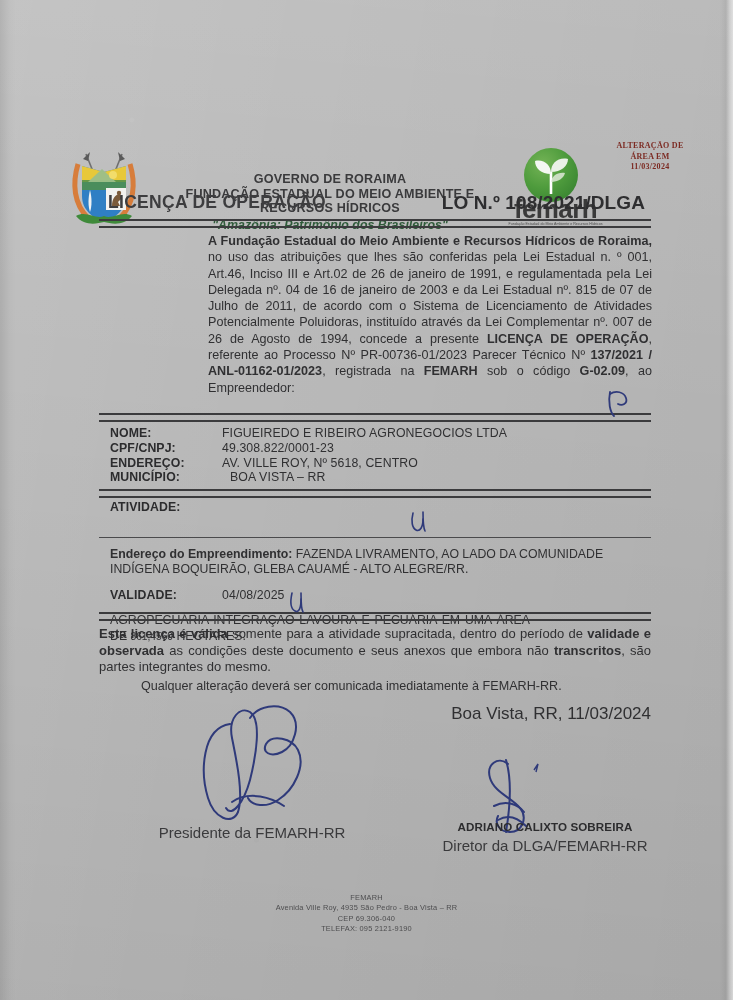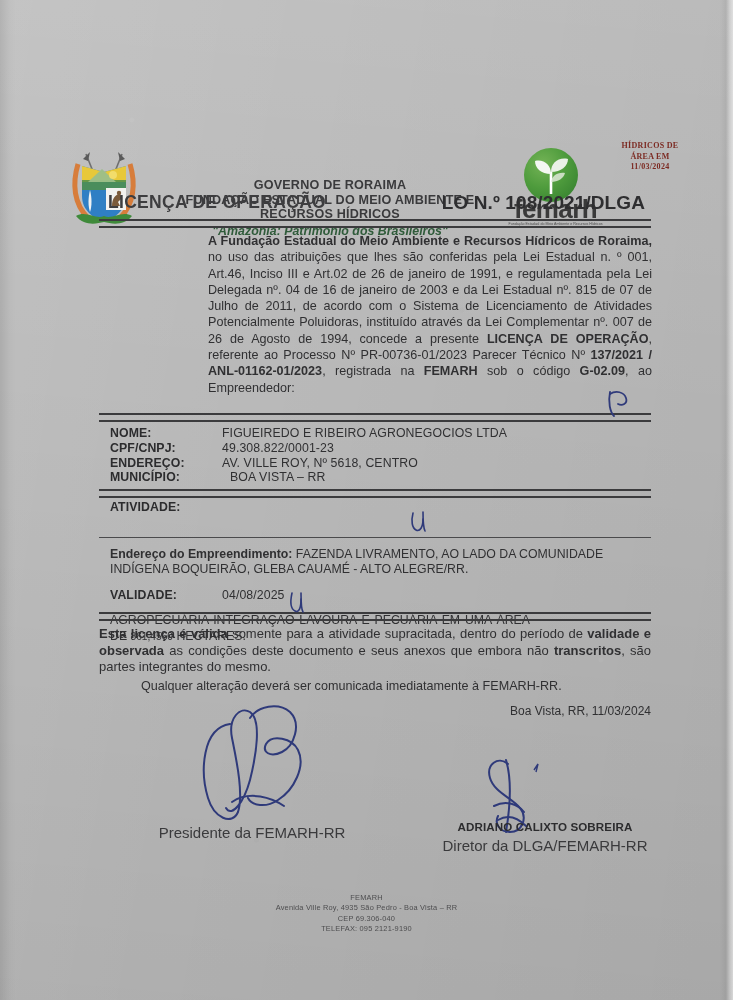--- a/index.html
+++ b/index.html
@@ -49,21 +49,21 @@
   }
 
   .content { position: absolute; left: 0; top: 0; width: 733px; height: 1000px; }
 
   
   #header { position: absolute; left: 0; top: 62px; width: 733px; height: 130px; }
 
   #coat-of-arms { position: absolute; left: 68px; top: 88px; width: 72px; height: 80px; }
 
   #org-block {
-    position: absolute; left: 150px; top: 116px; width: 360px;
+    position: absolute; left: 150px; top: 110px; width: 360px;
     text-align: center;
   }
   #org-block .line {
     font-weight: bold;
     font-size: 12.6px;
     letter-spacing: .2px;
     line-height: 14.6px;
     color: #3a3a3c;
   }
   #org-motto {
@@ -177,21 +177,21 @@
     text-align: justify;
   }
   #closing b { font-weight: bold; }
   #closing-2 {
     position: absolute; left: 99px; top: 678px; width: 552px;
     font-size: 12.6px; line-height: 16.6px; color: #303032;
     text-indent: 42px;
   }
   #place-date {
     position: absolute; right: 82px; top: 704px;
-    font-size: 12px; color: #303032; margin-left: 46px;
+    font-size: 17px; color: #303032; margin-left: 46px;
   }
 
   
   .sig-block { position: absolute; text-align: center; }
   .sig-name { font-size: 11.6px; font-weight: bold; color: #2c2c2e; letter-spacing: .1px; }
   .sig-role { font-size: 15px; color: #3a3a3c; margin-top: 4px; }
   #sig-left { left: 92px; top: 820px; width: 320px; }
   #sig-right { left: 400px; top: 820px; width: 290px; }
 
   .ink { position: absolute; pointer-events: none; }
@@ -259,21 +259,21 @@
           <path d="M27 26 C17 26 11 20 11 13 C20 11 27 17 27 26 Z" fill="#f4f7f2"></path>
           <path d="M27 24 C37 24 44 18 44 11 C34 9 27 15 27 24 Z" fill="#eaf1e6"></path>
           <path d="M27 34 C34 34 40 30 41 25 C33 24 28 28 27 34 Z" fill="#dfe9d8" opacity="0.85"></path>
         </svg>
       </div>
       <div id="femarh-word">femarh</div>
       <div id="femarh-tagline">Fundação Estadual do Meio Ambiente e Recursos Hídricos</div>
     </div>
 
     <div id="alteracao-stamp">
-      <div>HÍDRICOS DE</div>
+      <div>ALTERAÇÃO DE</div>
       <div>ÁREA  EM</div>
       <div>11/03/2024</div>
     </div>
   </div>
 
   <div id="title-row">
     <div id="doc-title">LICENÇA DE OPERAÇÃO</div>
     <div id="lo-number">LO N.º 108/2021/DLGA</div>
   </div>
   <div class="rule-double" style="top:219px;"></div>

